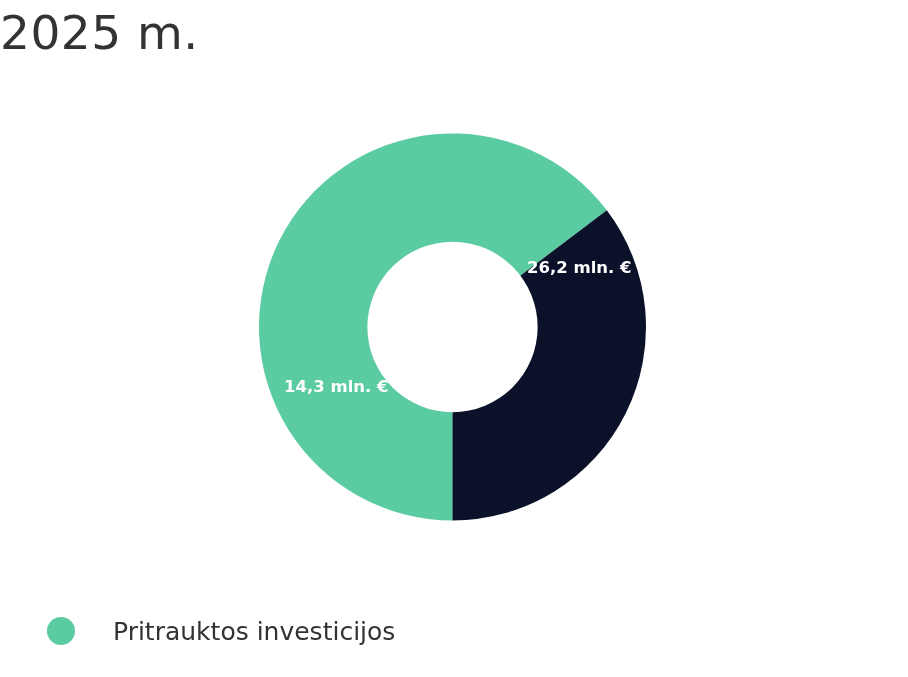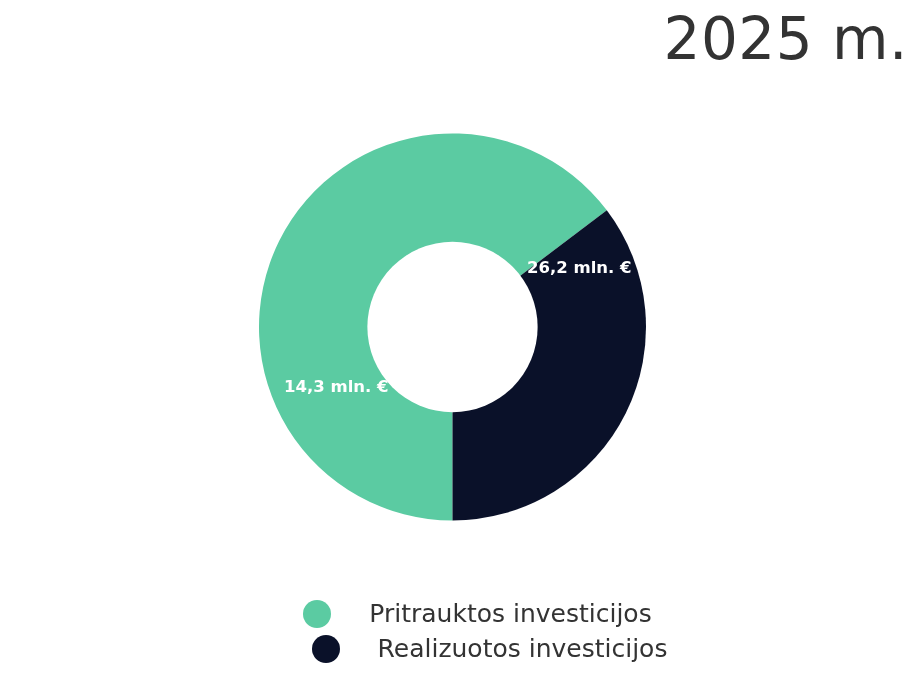--- a/index.html
+++ b/index.html
@@ -19,22 +19,22 @@
     inset: 0;
     width: 908px;
     height: 677px;
   }
   
   .chart-title {
     position: absolute;
     left: 0;
     top: 6px;
     width: 908px;
-    text-align: right;
-    font-size: 58px;
+    text-align: left;
+    font-size: 47px;
     font-weight: 400;
     color: #333333;
     letter-spacing: 0.5px;
     line-height: 1.15;
     white-space: nowrap;
   }
   
   .plot-area {
     position: absolute;
     left: 0;
@@ -57,21 +57,21 @@
     fill: #ffffff;
   }
   
   .legend {
     position: absolute;
     left: 0;
     top: 596px;
     width: 908px;
     height: 70px;
     display: flex;
-    flex-direction: column;
+    flex-direction: row;
     align-items: center;
     justify-content: flex-start;
   }
   .legend-entry {
     display: flex;
     flex-direction: row;
     align-items: center;
     height: 70px;
   }
   .legend-entry.entry-0 { margin-left: 47px; }
@@ -110,19 +110,15 @@
       <text id="label-green" class="slice-label" x="527" y="178">26,2 mln. €</text>
       <text id="label-navy" class="slice-label" x="284" y="297">14,3 mln. €</text>
     </svg>
   </div>
 
   <div class="legend">
     <div class="legend-entry entry-0">
       <span class="legend-swatch" id="swatch-0" style="background: rgb(91, 203, 162);"></span>
       <span class="legend-label">Pritrauktos investicijos</span>
     </div>
-    <div class="legend-entry entry-1">
-      <span class="legend-swatch" id="swatch-1" style="background: rgb(10, 17, 41);"></span>
-      <span class="legend-label">Realizuotos investicijos</span>
-    </div>
   </div>
 
 </div>
 
 </body></html>

